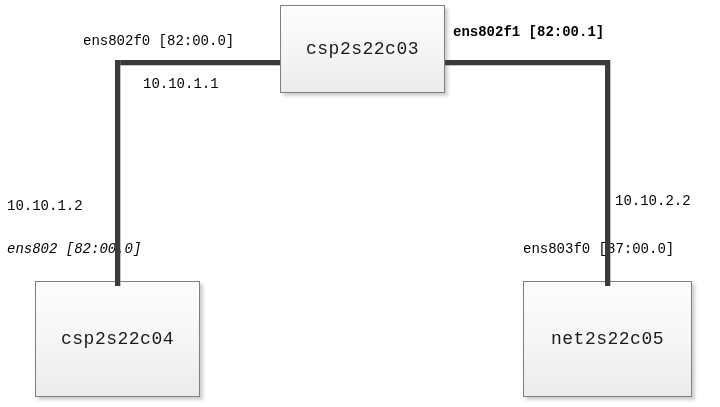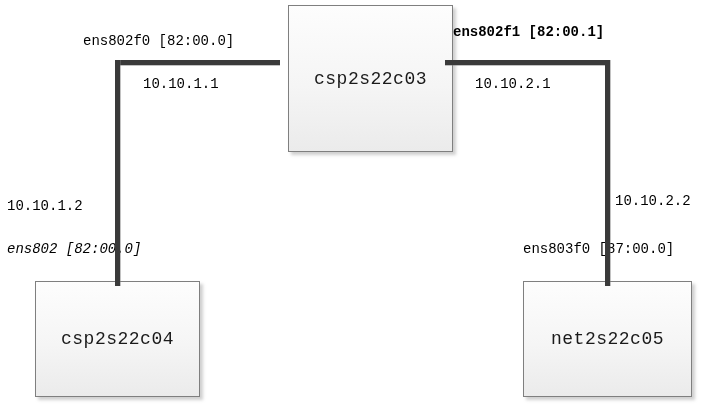--- a/index.html
+++ b/index.html
@@ -25,21 +25,21 @@
     display: flex;
     align-items: center;
     justify-content: center;
     z-index: 1;
   }
   .node-label {
     font-size: 18px;
     letter-spacing: 0.5px;
     color: #1a1a1a;
   }
-  .node-csp2s22c03 { left: 288px; top: 5px;   width: 165px; height: 147px; }
+  .node-csp2s22c03 { left: 280px; top: 5px;   width: 165px; height: 88px; }
   .node-csp2s22c04 { left: 35px;  top: 281px; width: 165px; height: 116px; text-align: right; }
   .node-net2s22c05 { left: 523px; top: 281px; width: 169px; height: 116px; }
 
   .link-seg {
     position: absolute;
     background: #3a3a3a;
     z-index: 3;
   }
   .link-h { height: 5px; box-shadow: 0 1px 0 rgba(120,120,120,0.45); }
   .link-v { width: 5px;  box-shadow: 1px 0 0 rgba(120,120,120,0.45); }
@@ -88,17 +88,16 @@
   <div class="node node-net2s22c05">
     <span class="node-label">net2s22c05</span>
   </div>
 
   <span class="iflabel lbl-if1-a">ens802f0 [82:00.0]</span>
   <span class="iflabel lbl-ip1-a">10.10.1.1</span>
   <span class="iflabel lbl-ip1-b">10.10.1.2</span>
   <span class="iflabel lbl-if1-b">ens802 [82:00.0]</span>
 
   <span class="iflabel lbl-if2-a">ens802f1 [82:00.1]</span>
-  <span class="iflabel lbl-ip2-a">10.10.2.1</span>
   <span class="iflabel lbl-ip2-b">10.10.2.2</span>
   <span class="iflabel lbl-if2-b">ens803f0 [87:00.0]</span>
 
 </div>
 
 </body></html>

